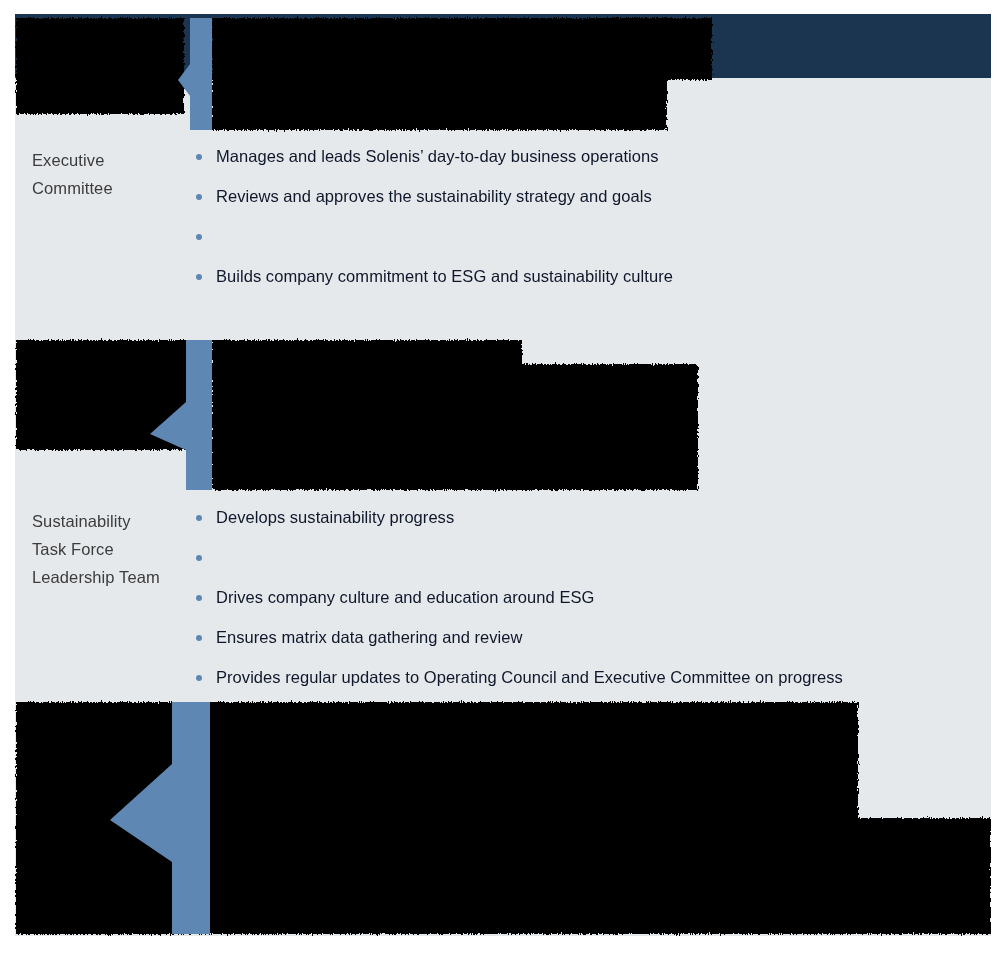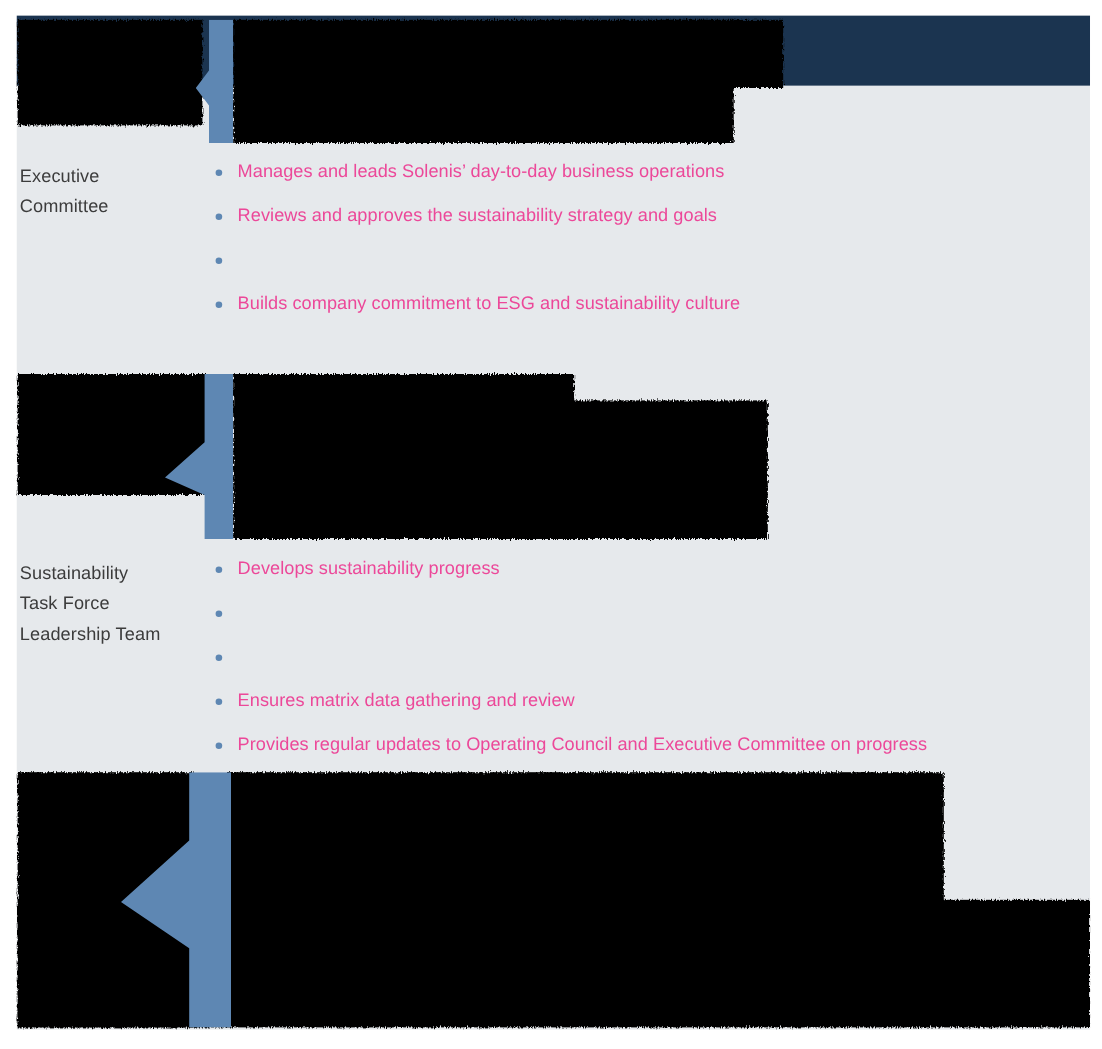--- a/index.html
+++ b/index.html
@@ -46,21 +46,21 @@
     background: #000000;
   }
   .redact.jag {
     
     filter: url(#rough);
   }
 
   
   .sect-label {
     position: absolute;
-    left: 18px;
+    left: 32px;
     width: 170px;
     color: #3c3c3c;
     font-size: 16.5px;
     line-height: 28px;
     letter-spacing: 0.1px;
     white-space: pre-line;
   }
 
   
   .bullets {
@@ -78,21 +78,21 @@
     flex: 0 0 auto;
     width: 6px;
     height: 6px;
     border-radius: 50%;
     background: #5e87b3;
     margin-top: 8px;
     margin-right: 14px;
   }
   .bullet-text {
     flex: 1 1 auto;
-    color: #ec4899;
+    color: #0f172a;
     font-size: 16.5px;
     line-height: 20px;
     letter-spacing: 0.05px;
   }
 </style>
 </head>
 <body>
 
 <svg width="0" height="0" style="position:absolute" aria-hidden="true">
   <defs>
@@ -153,20 +153,21 @@
   <div class="bullets" style="top:507px;">
     <div class="bullet-row">
       <span class="bullet-dot"></span>
       <span class="bullet-text">Develops sustainability progress</span>
     </div>
     <div class="bullet-row">
       <span class="bullet-dot"></span>
     </div>
     <div class="bullet-row">
       <span class="bullet-dot"></span>
+      <span class="bullet-text">Drives company culture and education around ESG</span>
     </div>
     <div class="bullet-row">
       <span class="bullet-dot"></span>
       <span class="bullet-text">Ensures matrix data gathering and review</span>
     </div>
     <div class="bullet-row">
       <span class="bullet-dot"></span>
       <span class="bullet-text">Provides regular updates to Operating Council and Executive Committee on progress</span>
     </div>
   </div>

